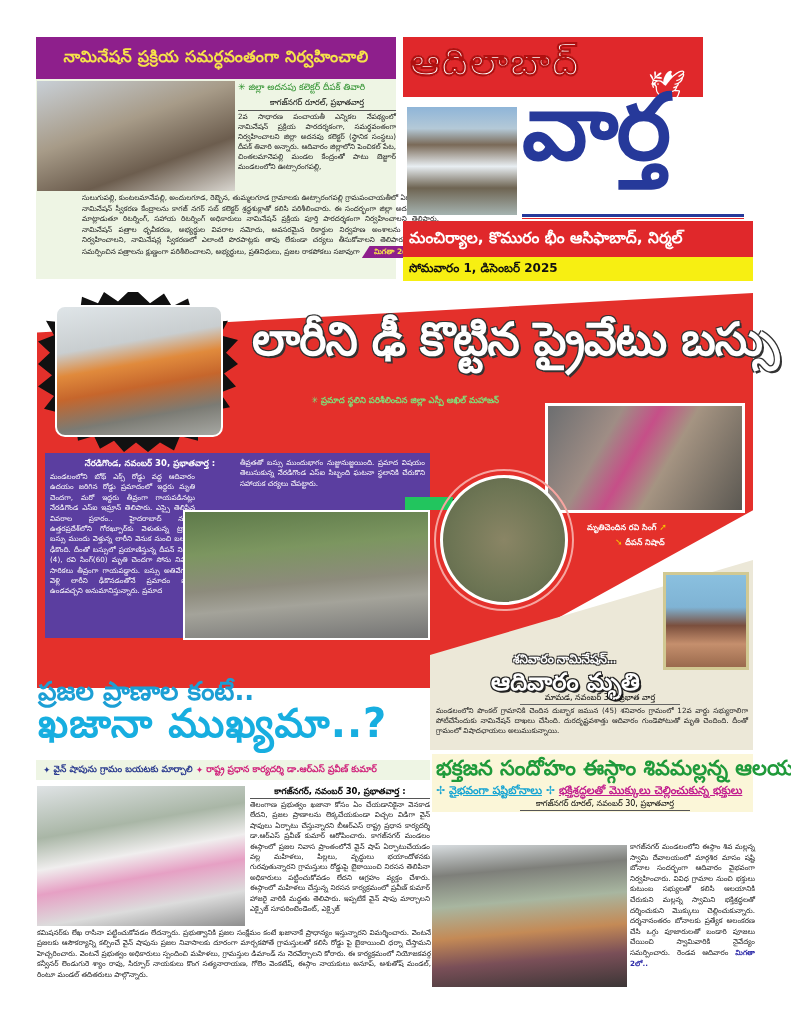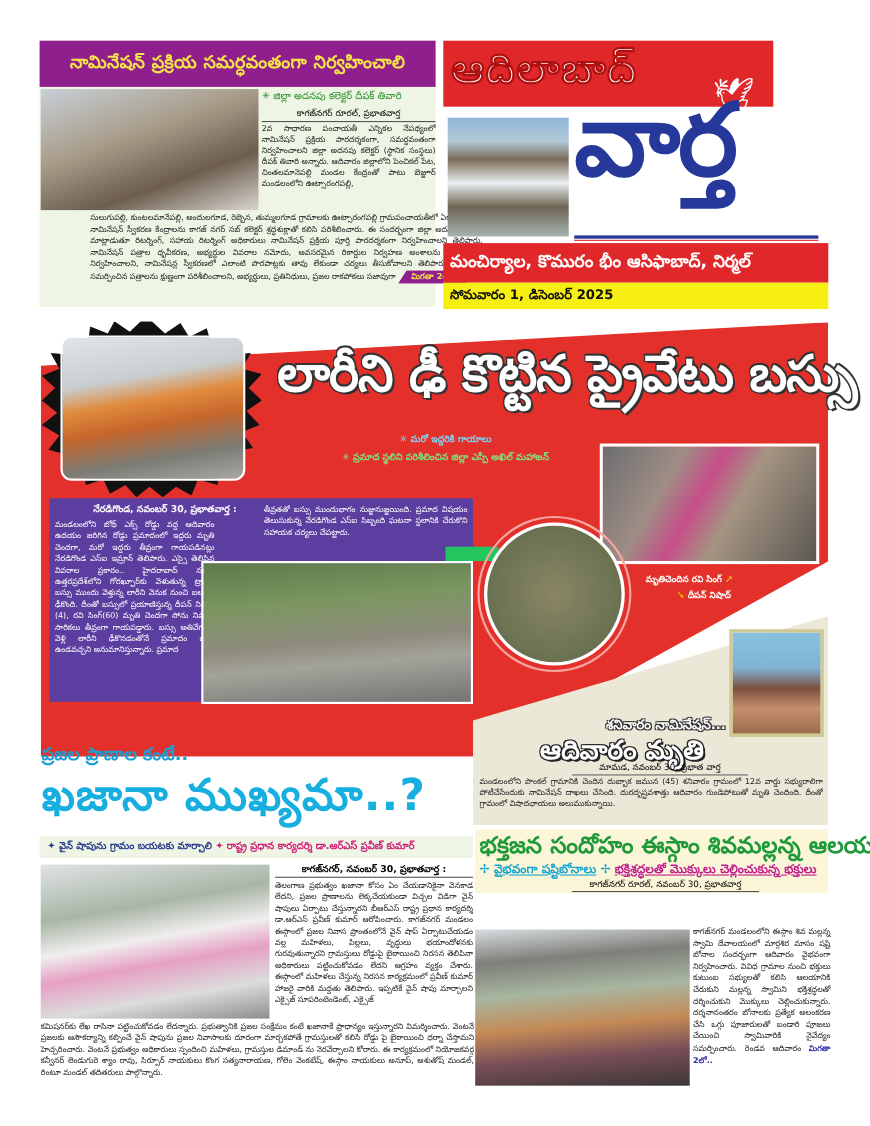--- a/index.html
+++ b/index.html
@@ -45,27 +45,27 @@
   #acc-cont { left: 405px; top: 497px; width: 48px; height: 13px; background: #22c55e; color: #222; font-size: 8px; font-weight: bold; text-align: center; line-height: 13px; padding-left: 47px; }
   #acc-photo3 { left: 183px; top: 510px; width: 247px; height: 130px; border: 2px solid #fff; background: linear-gradient(175deg,#5e7a4a 0%,#7c9660 30%,#8d8b7c 55%,#a4a39a 70%,#737373 100%); }
   #acc-circle { left: 440px; top: 475px; width: 128px; height: 130px; border-radius: 50%; border: 3px solid #fff; outline: 2px solid #f6a5a0; outline-offset: 4px; background: radial-gradient(circle,#8a8565 0%,#6d7554 60%,#5c6448 100%); }
   #acc-cap1 { left: 587px; top: 522px; font-size: 8px; color: #fff; font-weight: bold; }
   #acc-cap2 { left: 615px; top: 537px; font-size: 8px; color: #fff; font-weight: bold; }
   .arrow-y { color: #f7c600; font-size: 9px; }
 
   
   #obit-box { left: 430px; top: 560px; width: 323px; height: 190px; background: #ece8d8; clip-path: polygon(100% 0, 100% 100%, 0 100%, 0 50%); }
   #obit-photo { left: 663px; top: 572px; width: 86px; height: 98px; border: 3px solid #d1c993; background: linear-gradient(180deg,#8ac0df 0%,#7fb3d4 35%,#7b4f3d 55%,#c58f6d 75%,#9a6a4d 100%); }
-  #obit-kicker { left: 551px; top: 652px; font-size: 12px; font-weight: bold; color: #fff; text-shadow: 1px 1px 0 #333,-1px -1px 0 #333,1px -1px 0 #333,-1px 1px 0 #333; }
+  #obit-kicker { left: 513px; top: 652px; font-size: 12px; font-weight: bold; color: #fff; text-shadow: 1px 1px 0 #333,-1px -1px 0 #333,1px -1px 0 #333,-1px 1px 0 #333; font-family: Liberation Serif, serif; }
   #obit-headline { left: 491px; top: 668px; font-size: 24px; font-weight: bold; color: #fff; text-shadow: 2px 2px 0 #222,-1px -1px 0 #222,1px -1px 0 #222,-1px 1px 0 #222; }
   #obit-dateline { left: 520px; top: 693px; width: 160px; font-size: 8px; text-align: center; border-bottom: 1px solid #666; }
   #obit-body { left: 436px; top: 706px; width: 312px; font-size: 7.2px; line-height: 10px; color: #222; text-align: justify; }
 
   
-  #liq-kicker { left: 38px; top: 676px; font-size: 16px; color: #1c9fd5; font-weight: bold; }
+  #liq-kicker { left: 38px; top: 676px; font-size: 26px; color: #1c9fd5; font-weight: bold; }
   #liq-headline { left: 38px; top: 700px; font-size: 40px; color: #17aee0; font-weight: bold; letter-spacing: 1px; }
   #liq-bullets { left: 36px; top: 760px; width: 394px; height: 20px; background: #eef5e4; font-size: 9px; font-weight: bold; white-space: nowrap; display: flex; align-items: center; padding-left: 4px; }
   #liq-bullets .lb1 { color: #2b3b8f; }
   #liq-bullets .lb2 { color: #d0207a; }
   #liq-bullets .star { color: #2b3b8f; margin: 0 3px; }
   #liq-photo { left: 37px; top: 786px; width: 208px; height: 140px; background: linear-gradient(170deg,#dfe3e5 0%,#a9b6a6 30%,#f0eeee 48%,#e6a0c4 62%,#dcdcdc 80%,#8e8e8e 100%); }
   #liq-dateline { left: 250px; top: 786px; width: 180px; font-size: 8.5px; text-align: center; font-weight: bold; border-bottom: 1px solid #555; }
   #liq-body-right { left: 250px; top: 800px; width: 180px; font-size: 7.2px; line-height: 10.4px; color: #222; text-align: justify; }
   #liq-body-bottom { left: 37px; top: 928px; width: 394px; font-size: 7.2px; line-height: 10.4px; color: #222; text-align: justify; }
 
@@ -103,21 +103,20 @@
 <div class="abs" id="mast-line"></div>
 <div class="abs" id="mast-line2"></div>
 <div class="abs" id="mast-districts">మంచిర్యాల, కొమురం భీం ఆసిఫాబాద్, నిర్మల్</div>
 <div class="abs" id="mast-date">సోమవారం 1, డిసెంబర్ 2025</div>
 
 <div class="abs" id="acc-red"></div>
 <div class="abs" id="acc-star"></div>
 <div class="photo" id="acc-photo1"></div>
 <div class="abs" id="acc-headline">లారీని ఢీ కొట్టిన ప్రైవేటు బస్సు</div>
 <div class="abs" id="acc-bullets">
-  <div class="b2">✳ మరో ఇద్దరికి గాయాలు</div>
   <div class="b3">✳ ప్రమాద స్థలిని పరిశీలించిన జిల్లా ఎస్పీ అఖిల్ మహాజన్</div>
 </div>
 <div class="photo" id="acc-photo2"></div>
 
 <div class="abs" id="acc-text-box"></div>
 <div class="abs" id="acc-dateline">నేరడిగొండ, నవంబర్ 30, ప్రభాతవార్త :</div>
 <div class="abs" id="acc-body-left" style="top:472px;">మండలంలోని బోథ్ ఎక్స్ రోడ్డు వద్ద ఆదివారం ఉదయం జరిగిన రోడ్డు ప్రమాదంలో ఇద్దరు మృతి చెందగా, మరో ఇద్దరు తీవ్రంగా గాయపడినట్లు నేరడిగొండ ఎస్ఐ ఇమ్రాన్ తెలిపారు. ఎస్సై తెలిపిన వివరాల ప్రకారం.. హైదరాబాద్ నుంచి ఉత్తరప్రదేశ్‌లోని గోరఖ్పూర్‌కు వెళుతున్న ట్రావెల్ బస్సు ముందు వెళ్తున్న లారీని వెనుక నుంచి బలంగా ఢీకొంది. దీంతో బస్సులో ప్రయాణిస్తున్న దీపన్ నిషాద్ (4), రవి సింగ్(60) మృతి చెందగా సోను నిషాద్, సారికలు తీవ్రంగా గాయపడ్డారు. బస్సు అతివేగంగా వెళ్లి లారీని ఢీకొనడంతోనే ప్రమాదం జరిగి ఉండవచ్చని అనుమానిస్తున్నారు. ప్రమాద</div>
 <div class="abs" id="acc-body-right">తీవ్రతతో బస్సు ముందుభాగం నుజ్జునుజ్జయింది. ప్రమాద విషయం తెలుసుకున్న నేరడిగొండ ఎస్ఐ సిబ్బంది ఘటనా స్థలానికి చేరుకొని సహాయక చర్యలు చేపట్టారు.</div>
 <div class="abs" id="acc-cont">2లో..</div>
 <div class="photo" id="acc-photo3"></div>

